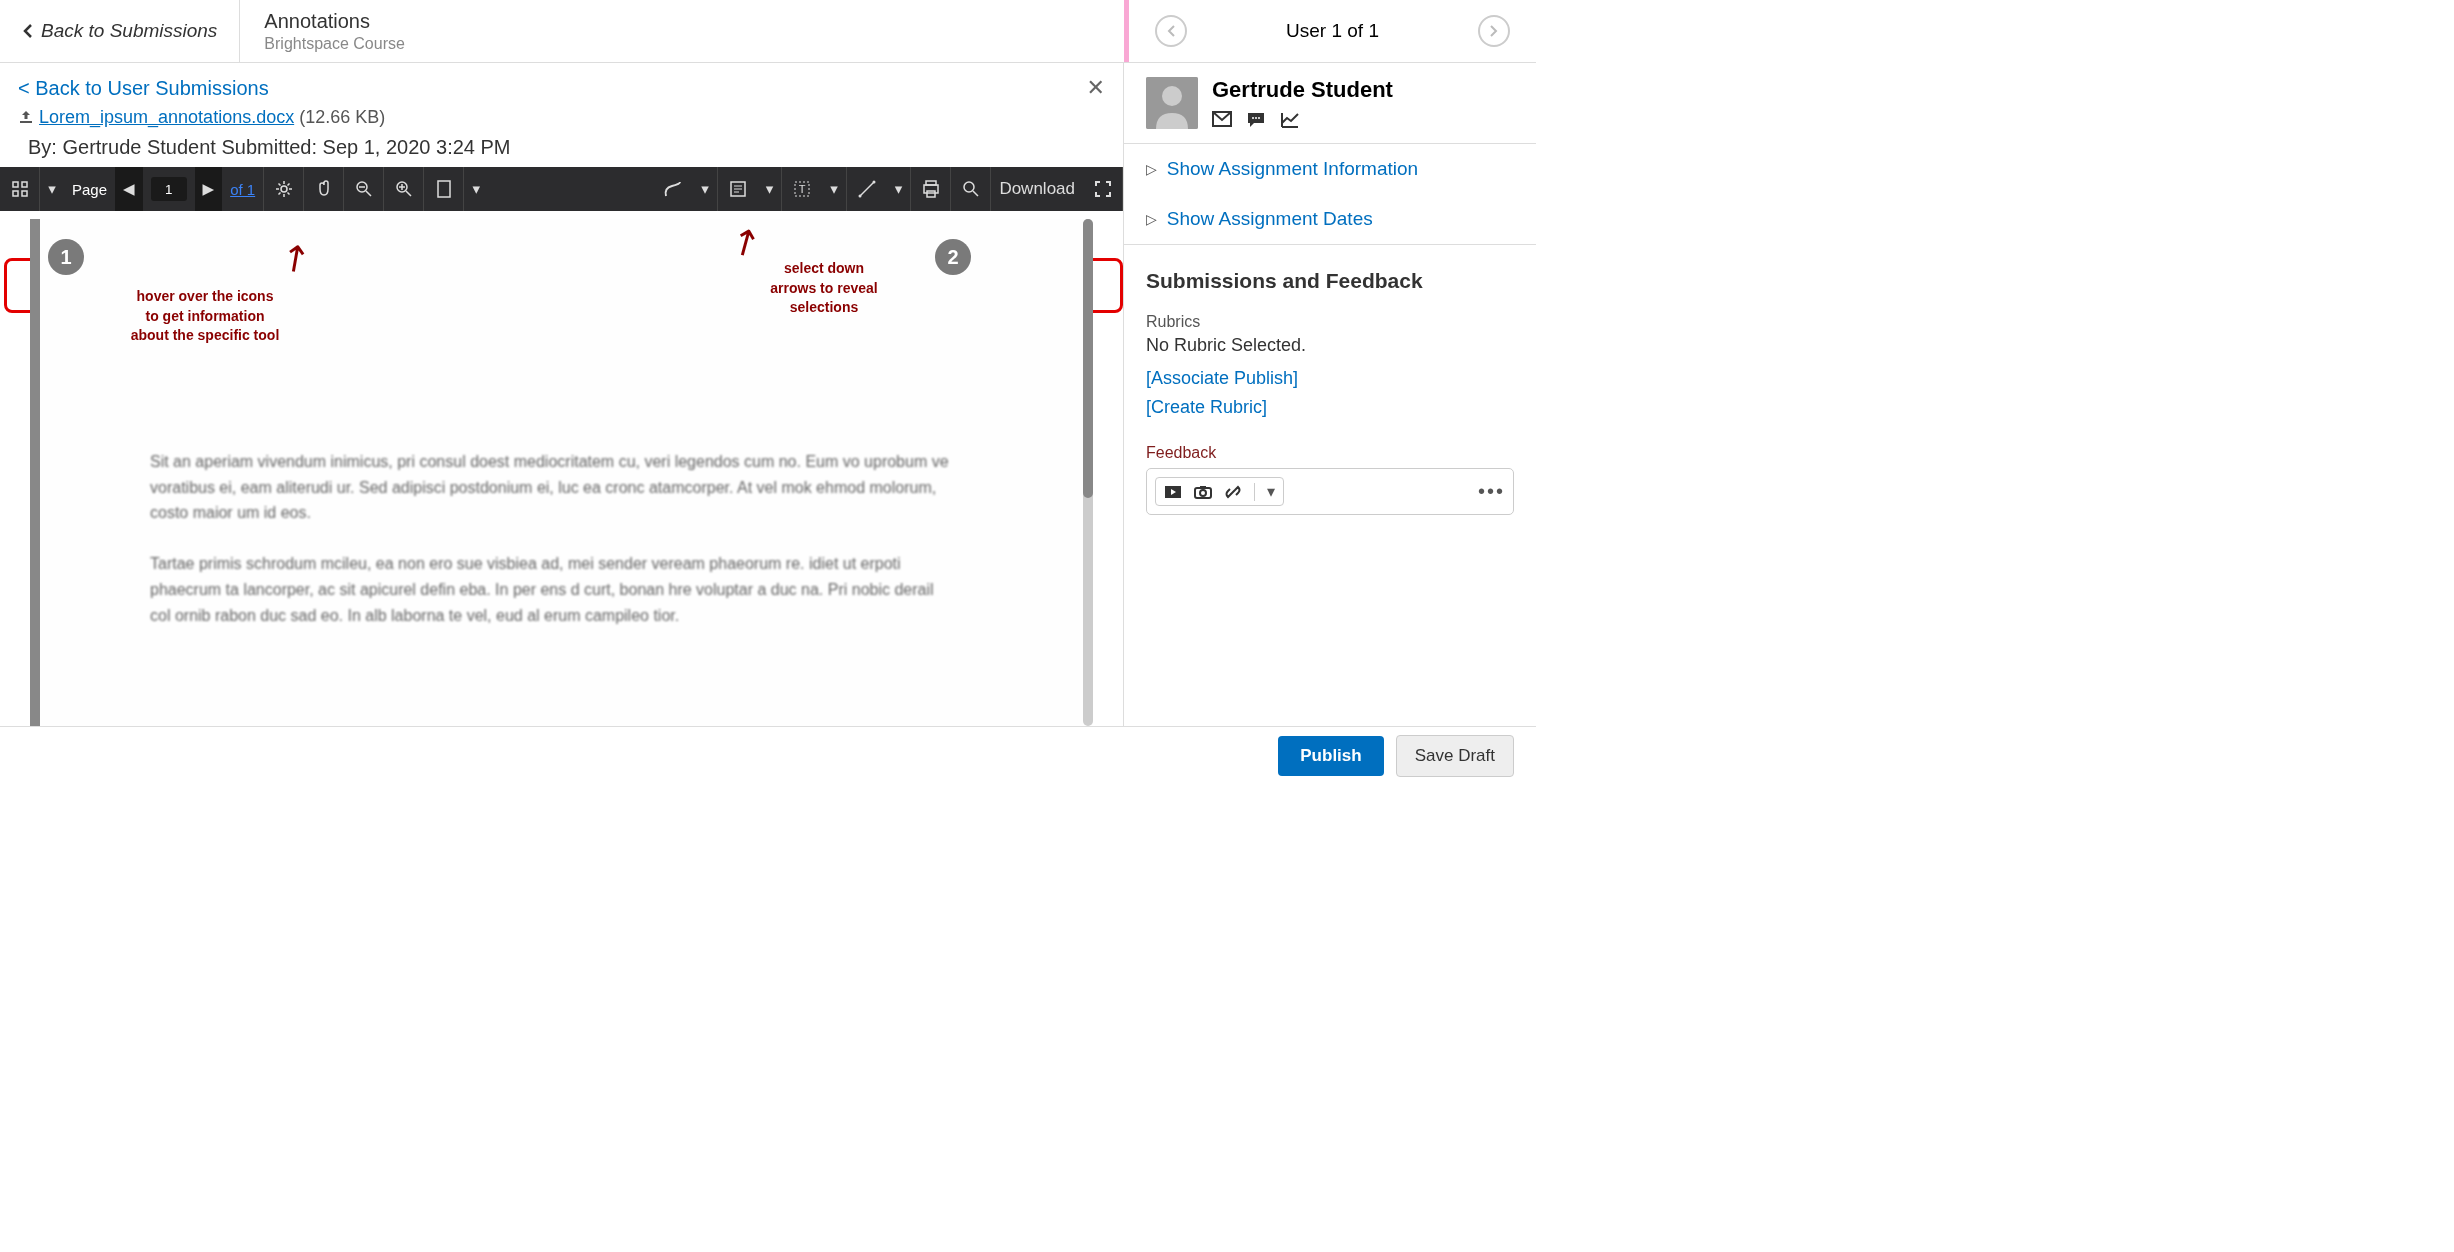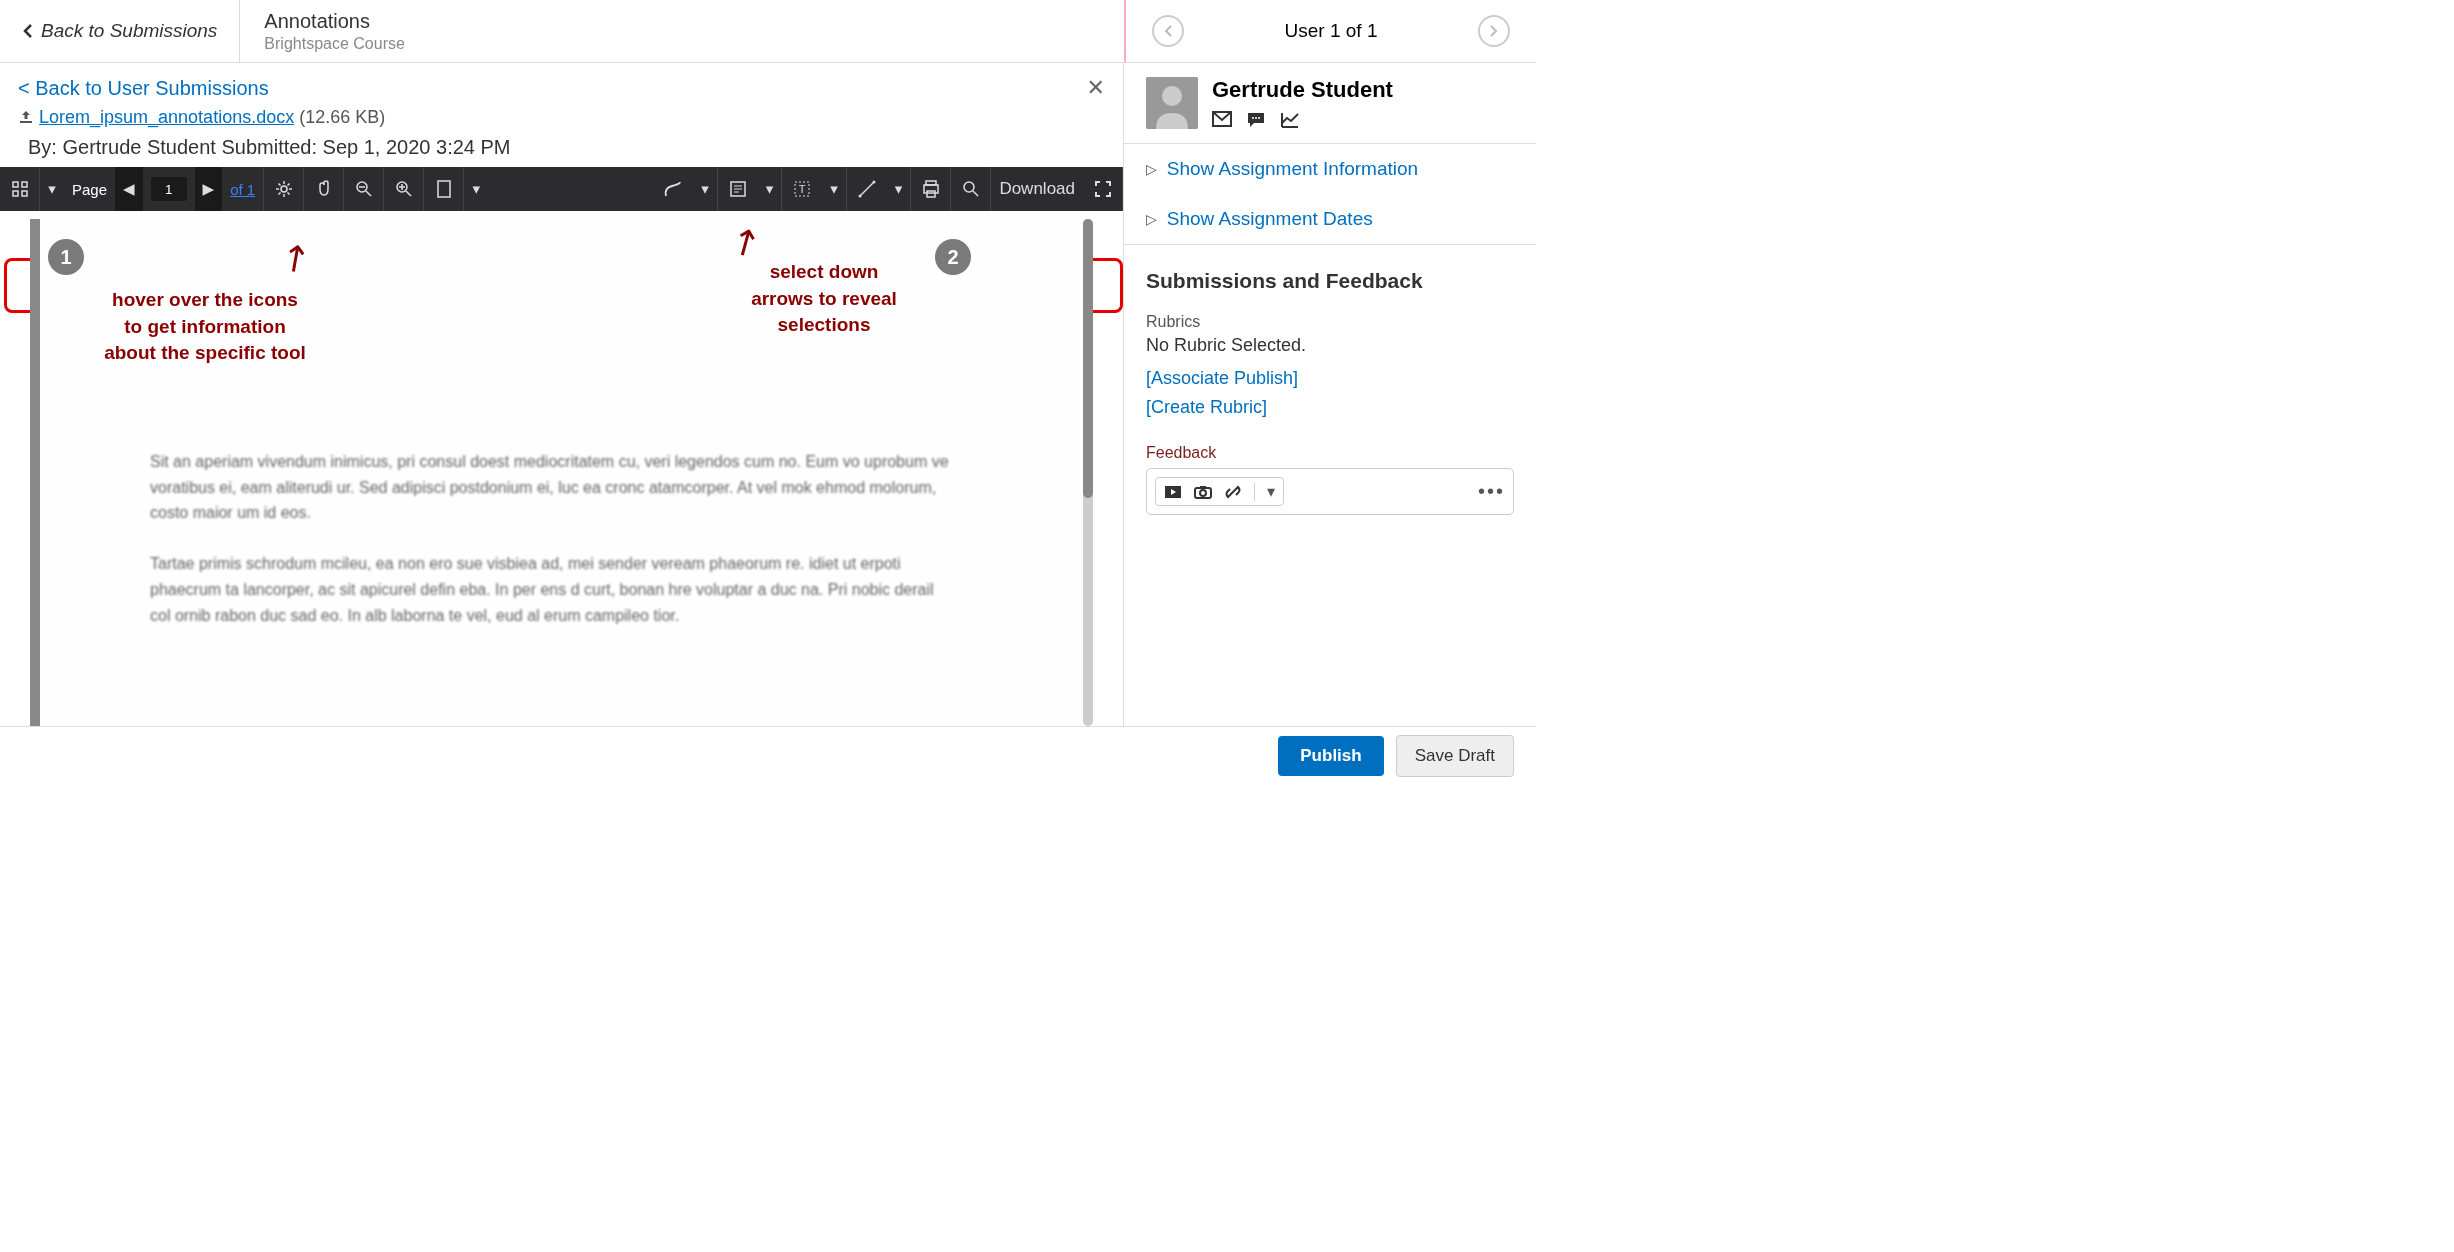--- a/index.html
+++ b/index.html
@@ -3,21 +3,21 @@
 <meta charset="utf-8">
 <style>
 * { margin: 0; padding: 0; box-sizing: border-box; font-family: -apple-system, BlinkMacSystemFont, "Segoe UI", Arial, sans-serif; }
 body { width: 1536px; height: 784px; background: #fff; overflow: hidden; position: relative; }
 
 .app-header { height: 63px; display: flex; align-items: center; border-bottom: 1px solid #ddd; }
 .back-submissions { display: flex; align-items: center; gap: 8px; padding: 0 22px; height: 100%; border-right: 1px solid #ddd; font-size: 19px; color: #333; cursor: pointer; font-style: italic; }
 .header-title-block { padding: 0 24px; flex: 1; }
 .header-title { font-size: 20px; color: #333; }
 .header-sub { font-size: 16px; color: #888; margin-top: 2px; }
-.user-pager { display: flex; align-items: center; justify-content: space-between; width: 412px; padding: 0 26px; height: 100%; border-left: 2px solid #f9a8d4; font-size: 19px; }
+.user-pager { display: flex; align-items: center; justify-content: space-between; width: 412px; padding: 0 26px; height: 100%; border-left: 5px solid #f9a8d4; font-size: 19px; }
 .pager-btn { width: 32px; height: 32px; border: 2px solid #ccc; border-radius: 50%; display: flex; align-items: center; justify-content: center; color: #bbb; }
 
 .main-body { display: flex; height: calc(100% - 63px - 58px); }
 
 .left-pane { flex: 1; display: flex; flex-direction: column; position: relative; }
 .sub-bar { display: flex; justify-content: space-between; align-items: center; padding: 12px 18px 6px; }
 .back-link { color: #006fbf; font-size: 20px; cursor: pointer; }
 .close-x { font-size: 22px; color: #666; cursor: pointer; }
 .file-meta { padding: 0 18px 8px; font-size: 18px; }
 .file-name { color: #006fbf; text-decoration: underline; }
@@ -42,21 +42,21 @@
 .dropdown .dd-item { display: flex; align-items: center; gap: 12px; padding: 10px 16px; color: #fff; font-size: 16px; }
 .dropdown .dd-item.selected { background: #4a30ff; }
 .dd-icon { width: 18px; display: flex; justify-content: center; }
 
 .document-viewport { flex: 1; background: #fefefe; position: relative; margin: 8px 30px 0 30px; overflow: hidden; }
 .doc-scroll-left { position: absolute; left: 0; top: 0; width: 10px; height: 100%; background: #888; }
 .doc-scroll-right { position: absolute; right: 0; top: 0; width: 10px; height: 100%; background: #ccc; border-radius: 5px; }
 .doc-scroll-thumb { position: absolute; right: 0; top: 0; width: 10px; height: 55%; background: #888; border-radius: 5px; }
 
 .annot-badge { position: absolute; width: 36px; height: 36px; background: #7a7a7a; color: #fff; border-radius: 50%; display: flex; align-items: center; justify-content: center; font-size: 20px; font-weight: 600; }
-.annot-text { position: absolute; color: #8a0000; font-weight: 700; font-size: 19px; line-height: 1.4; text-align: center; }
+.annot-text { position: absolute; color: #8a0000; font-weight: 700; font-size: 14px; line-height: 1.4; text-align: center; }
 .annot-arrow { position: absolute; font-size: 36px; color: #8a0000; }
 
 .doc-body-text { position: absolute; left: 120px; top: 230px; right: 140px; color: #666; font-size: 16px; line-height: 1.6; filter: blur(1px); }
 
 .side-pane { width: 413px; border-left: 1px solid #ddd; display: flex; flex-direction: column; overflow: hidden; }
 .student-header { display: flex; gap: 14px; padding: 14px 22px; }
 .avatar { width: 52px; height: 52px; background: #aaa; border-radius: 2px; display: flex; align-items: center; justify-content: center; overflow: hidden; }
 .student-name { font-size: 22px; font-weight: 700; }
 .student-icons { display: flex; gap: 14px; margin-top: 8px; font-size: 18px; color: #333; }
 .divider { height: 1px; background: #ddd; margin: 0; }

